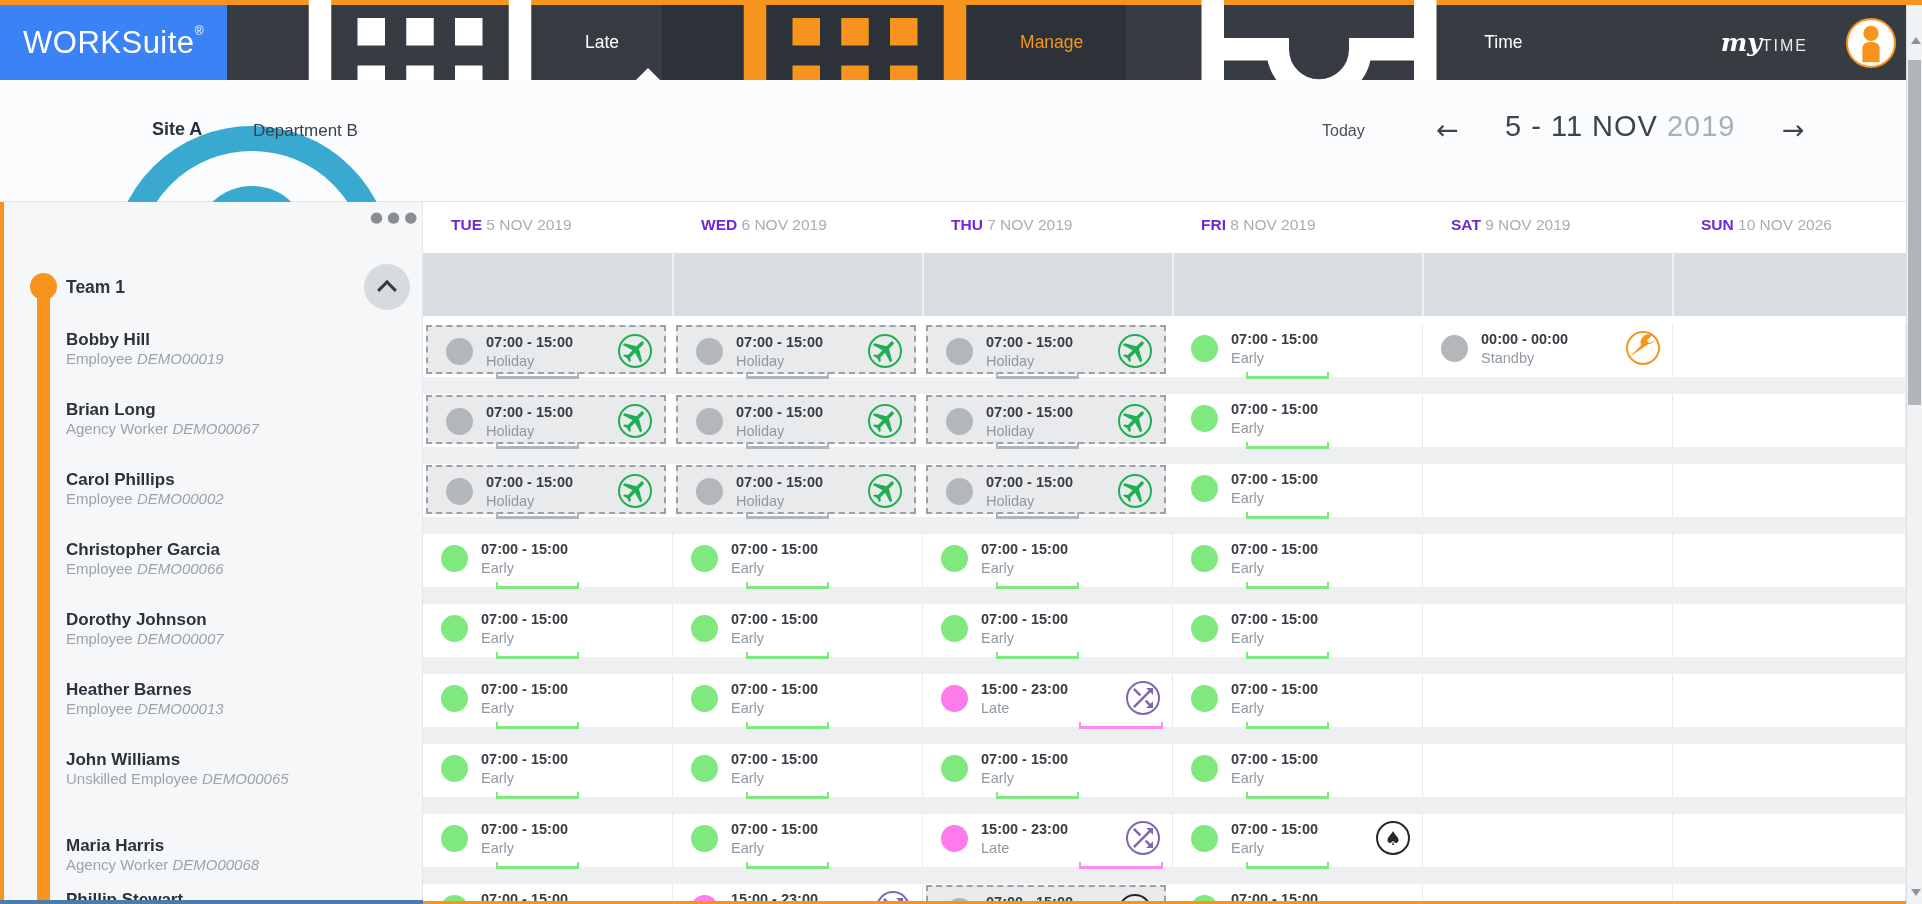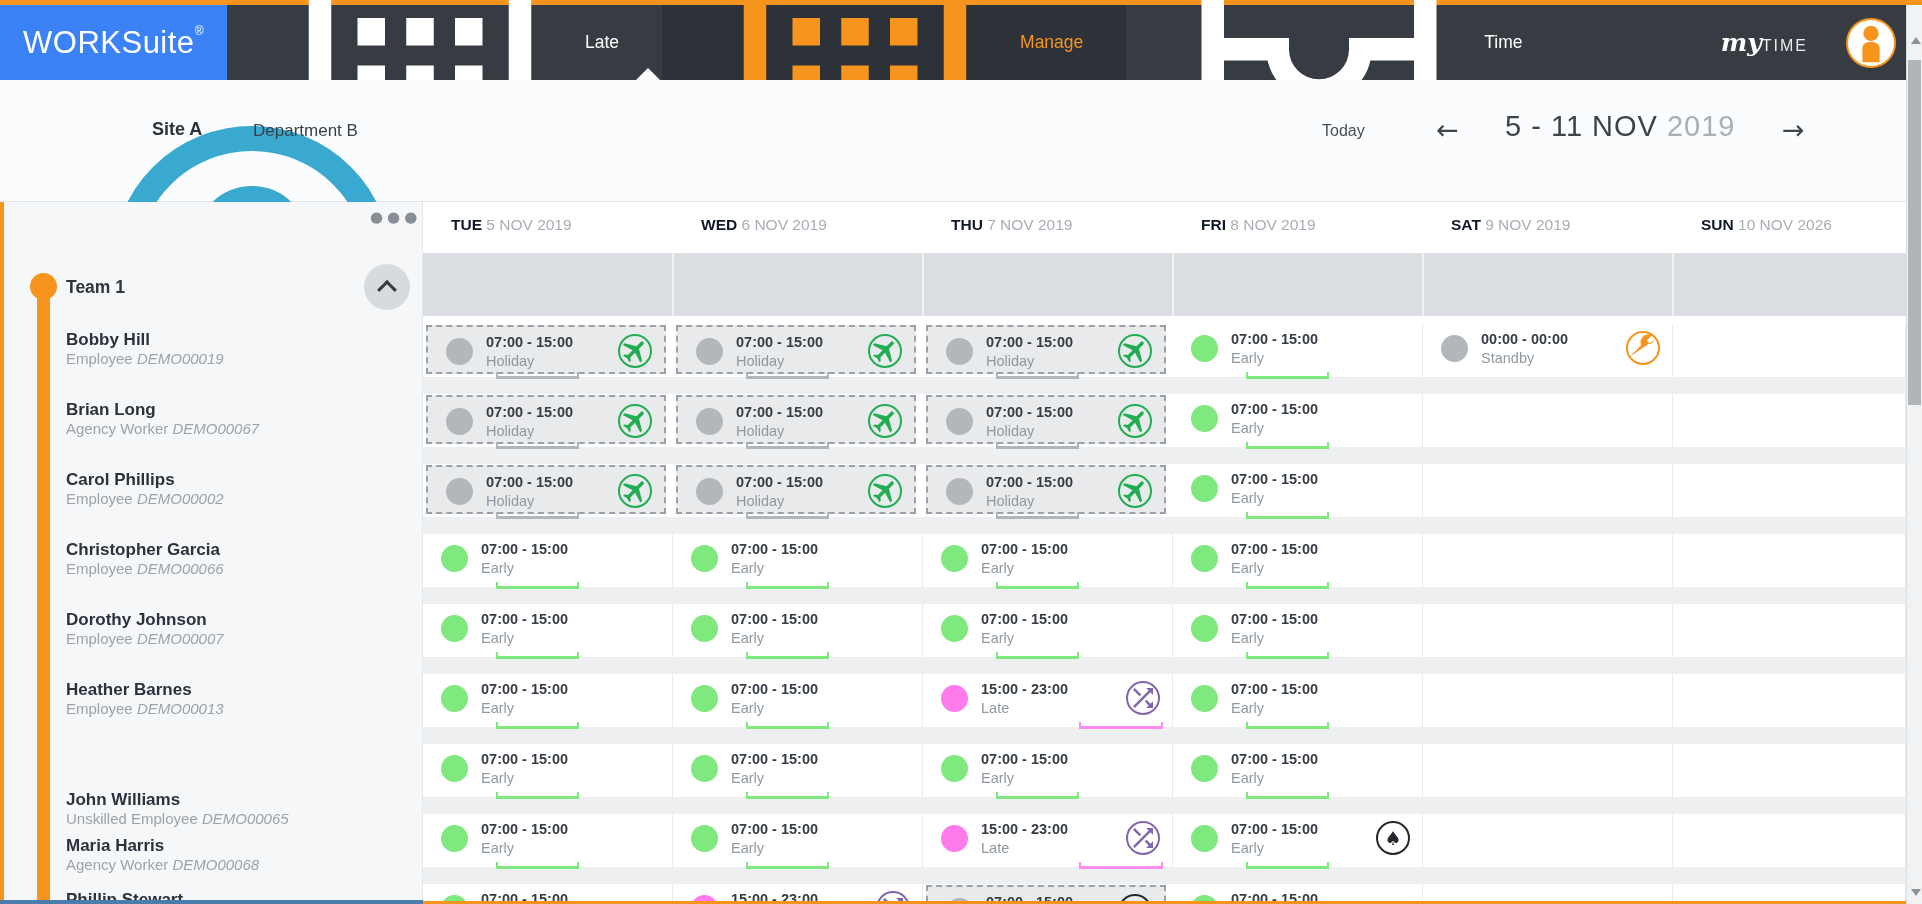--- a/index.html
+++ b/index.html
@@ -29,21 +29,21 @@
   #dept-label{left:253px;top:121px;font-size:17px;color:#39404a;}
   #today-btn{left:1322px;top:122px;font-size:16px;color:#474e56;cursor:pointer;}
   .nav-arrow{font-size:27px;color:#3d444c;cursor:pointer;}
   #prev-arrow{left:1436px;top:114px;}
   #next-arrow{left:1782px;top:114px;}
   #range{left:1505px;top:110px;font-size:29px;letter-spacing:1px;color:#3c434b;white-space:nowrap;}
   #range .yr{color:#a8afb6;}
   #sidebar-bg{left:0;top:202px;width:423px;height:702px;background:#f5f7f9;border-right:1px solid #e4e7ea;box-sizing:border-box;}
   #left-accent{left:0;top:202px;width:4px;height:702px;background:#f7941e;}
   .day-h{top:216px;white-space:nowrap;font-size:15.5px;}
-  .day-name{font-weight:bold;color:#0f172a;text-align:center;}
+  .day-name{font-weight:bold;color:#6d28d9;text-align:center;}
   .day-date{color:#a7aeb5;}
   #more-dots{left:370px;top:208px;letter-spacing:4px;font-size:15px;color:#878f96;cursor:pointer;}
 
   
   #band{left:423px;top:253px;width:1483px;height:63px;background:#dadde1;}
   .band-div{top:253px;width:2px;height:63px;background:#eff1f3;}
   .rowgap{background:#edeff1;}
   .cell{box-sizing:border-box;background:#fff;border-right:1px solid #e9ecef;cursor:pointer;}
   .cell.dashed{background:#e8eaec;border:2px dashed #9aa1a8;}
   .dot{position:absolute;left:18px;top:11px;width:27px;height:27px;border-radius:50%;}
@@ -539,21 +539,21 @@
         <div class="emp-sub">Employee <i>DEMO00066</i></div>
       </div>
       <div class="abs" style="left: 66px; top: 610px; width: 340px; height: 48px;">
         <div class="emp-name">Dorothy Johnson</div>
         <div class="emp-sub">Employee <i>DEMO00007</i></div>
       </div>
       <div class="abs" style="left: 66px; top: 680px; width: 340px; height: 48px;">
         <div class="emp-name">Heather Barnes</div>
         <div class="emp-sub">Employee <i>DEMO00013</i></div>
       </div>
-      <div class="abs" style="left: 66px; top: 750px; width: 340px; height: 48px; margin-top: 40px;">
+      <div class="abs" style="left: 66px; top: 750px; width: 340px; height: 48px;">
         <div class="emp-name">John Williams</div>
         <div class="emp-sub">Unskilled Employee <i>DEMO00065</i></div>
       </div>
       <div class="abs" style="left: 66px; top: 836px; width: 340px; height: 48px;">
         <div class="emp-name">Maria Harris</div>
         <div class="emp-sub">Agency Worker <i>DEMO00068</i></div>
       </div>
       <div class="abs" style="left: 66px; top: 890px; width: 340px; height: 48px;">
         <div class="emp-name">Phillip Stewart</div>
       </div>

